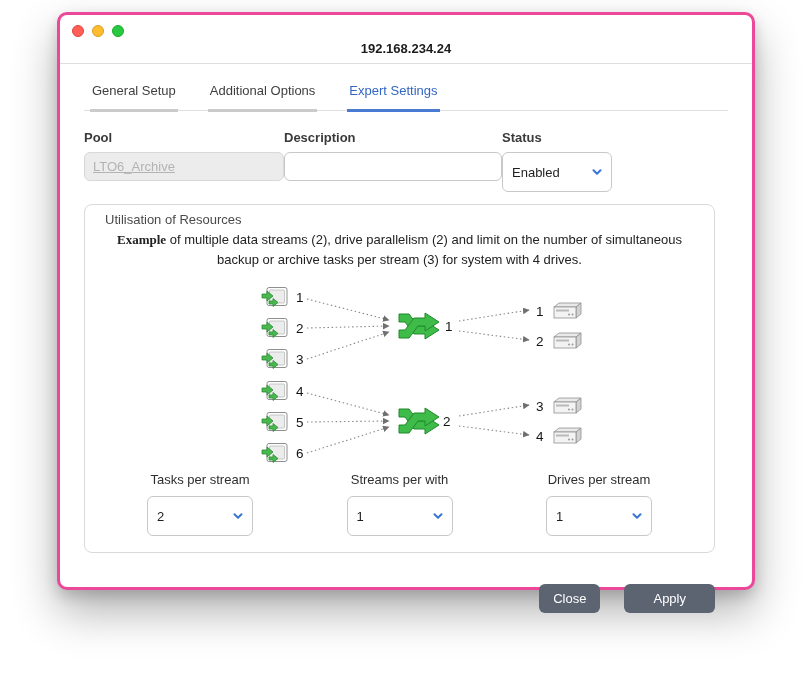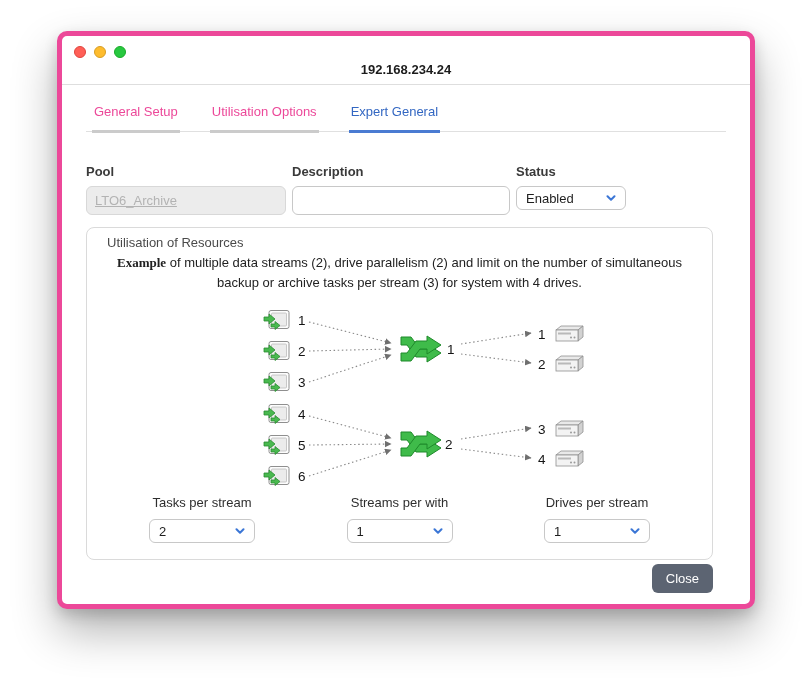--- a/index.html
+++ b/index.html
@@ -3,22 +3,22 @@
 <meta charset="utf-8">
 <style>
   html,body { margin:0; padding:0; }
   body {
     width:812px; height:683px; position:relative; overflow:hidden;
     background:#ffffff;
     font-family:"Liberation Sans","DejaVu Sans",sans-serif;
     -webkit-font-smoothing:antialiased;
   }
   .window {
-    position:absolute; left:57px; top:31px; width:698px; height:578px;
-    background:#ffffff; border:5px solid #ec4899; border-radius:10px;
+    position:absolute; left:57px; top:12px; width:698px; height:578px;
+    background:#ffffff; border:3px solid #ec4899; border-radius:10px;
     box-shadow:0 22px 45px rgba(0,0,0,0.30), 0 6px 14px rgba(0,0,0,0.16);
     box-sizing:border-box;
   }
   .titlebar {
     height:48px; border-bottom:1px solid #dedede; position:relative;
     border-radius:10px 10px 0 0; background:#ffffff;
   }
   .traffic { position:absolute; left:12px; top:10px; display:flex; gap:8px; }
   .tl { width:12px; height:12px; border-radius:50%; display:inline-block; box-sizing:border-box; }
   .tl.red    { background:#ff5f57; border:0.5px solid #e0443e; }
@@ -26,40 +26,40 @@
   .tl.green  { background:#28c840; border:0.5px solid #1aab29; }
   .win-title {
     position:absolute; left:0; right:0; bottom:7px; text-align:center;
     font-size:13px; font-weight:700; color:#1c1c1c;
   }
   .content { padding:13px 24px 0; }
 
   
   .tabs { display:flex; gap:30px; padding-left:6px; border-bottom:1px solid #e0e0e0; }
   .tab {
-    font-size:13px; color:#ec4899; padding:6px 2px 11px;
+    font-size:13px; color:#404040; padding:6px 2px 11px;
     border-bottom:3px solid #cbcbcb; margin-bottom:-2px; cursor:default;
   }
   .tab.active { color:#3367c2; border-bottom-color:#4a7bd2; }
 
   
-  .form-row { display:flex; gap:6px; margin-top:32px; }
+  .form-row { display:flex; margin-top:19px; }
   .field label { display:block; font-size:13px; font-weight:700; color:#3a3a3a; margin-bottom:7px; }
   .input {
     height:29px; box-sizing:border-box; border:1px solid #c8c8c8; border-radius:6px;
     font-size:13px; padding:0 8px; color:#222; width:100%; outline:none; background:#fff;
     font-family:inherit;
     text-decoration:underline;
   }
   .field.pool { width:200px; }
   .field.desc { width:218px; }
   .field.status { width:110px; }
   .input.disabled { background:#ececec; border-color:#d8d8d8; color:#b3b3b3; }
   .select {
-    height:24px; box-sizing:border-box; border:1px solid #c8c8c8; border-radius:6px;
+    height:40px; box-sizing:border-box; border:1px solid #c8c8c8; border-radius:6px;
     background:#fff; display:flex; align-items:center; justify-content:space-between;
     padding:0 9px; font-size:13px; color:#1e1e1e; cursor:default;
   }
 
   
   .resources {
     margin-top:12px; margin-right:13px; border:1px solid #dadada; border-radius:8px;
     padding:7px 14px 16px; position:relative; background:#fff;
   }
   .box-title { font-size:13px; font-weight:400; color:#4a4a4a; margin:0 0 3px 6px; }
@@ -71,21 +71,21 @@
   .dg-icon { position:absolute; }
   .num { position:absolute; font-size:13.5px; color:#141414; line-height:1; }
 
   
   .selects-row { display:flex; justify-content:space-between; padding:2px 48px 0; }
   .sel-col { width:106px; text-align:center; }
   .sel-label { font-size:13px; color:#2e2e2e; margin-bottom:9px; white-space:nowrap; }
   .sel-col .select { text-align:left; }
 
   
-  .footer { display:flex; justify-content:flex-end; gap:24px; margin:4px 13px 0 0; }
+  .footer { display:flex; justify-content:flex-end; gap:24px; margin:31px 13px 0 0; }
   .btn {
     background:#5c London6472; background:#5c6472; color:#fff; border:none; border-radius:6px;
     font-size:13px; font-family:inherit; height:29px; cursor:default;
   }
   .btn.close { padding:0 14px; }
   .btn.apply { padding:0 29px; }
 </style>
 </head>
 <body>
 
@@ -97,22 +97,22 @@
       <span class="tl yellow"></span>
       <span class="tl green"></span>
     </div>
     <div class="win-title">192.168.234.24</div>
   </div>
 
   <div class="content">
 
     <div class="tabs">
       <div class="tab">General Setup</div>
-      <div class="tab">Utilisation Options</div>
-      <div class="tab active">Expert General</div>
+      <div class="tab">Additional Options</div>
+      <div class="tab active">Expert Settings</div>
     </div>
 
     <div class="form-row">
       <div class="field pool">
         <label>Pool</label>
         <input class="input disabled" disabled="" value="LTO6_Archive" style="">
       </div>
       <div class="field desc">
         <label>Description</label>
         <input class="input" value="" style="">
@@ -282,16 +282,17 @@
             <svg width="10" height="7" viewBox="0 0 10 7">
                 <path d="M1.5 1.3 L5 4.8 L8.5 1.3" stroke="#3b76d6" stroke-width="2" fill="none" stroke-linecap="round" stroke-linejoin="round"></path>
               </svg>
           </div>
         </div>
       </div>
     </div>
 
     <div class="footer">
       <button class="btn close">Close</button>
+      <button class="btn apply">Apply</button>
     </div>
 
   </div>
 </div>
 
 </body></html>

